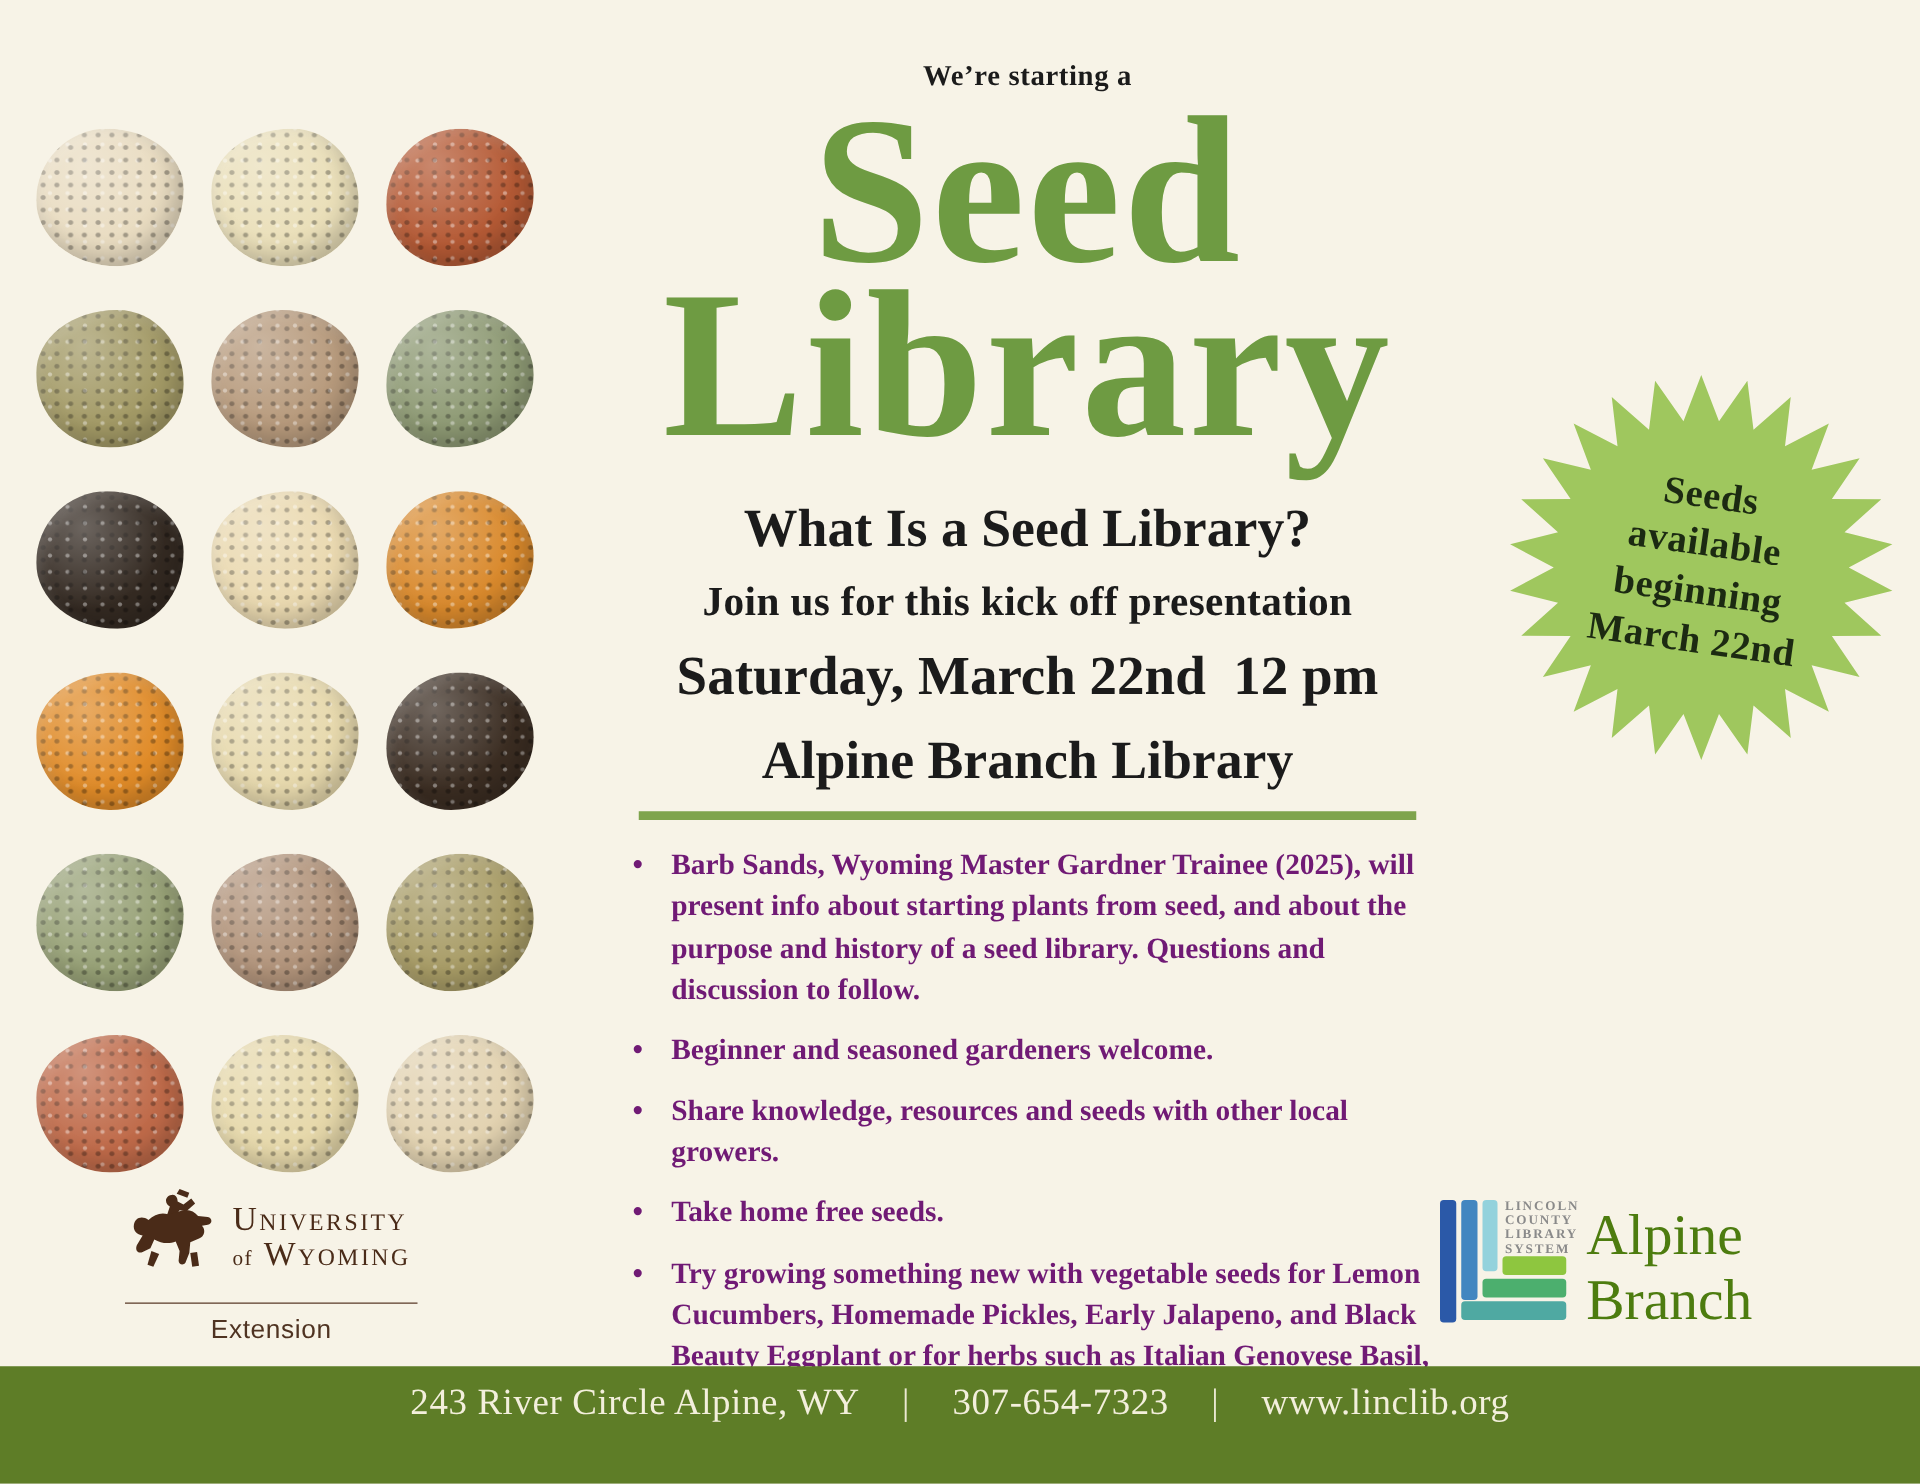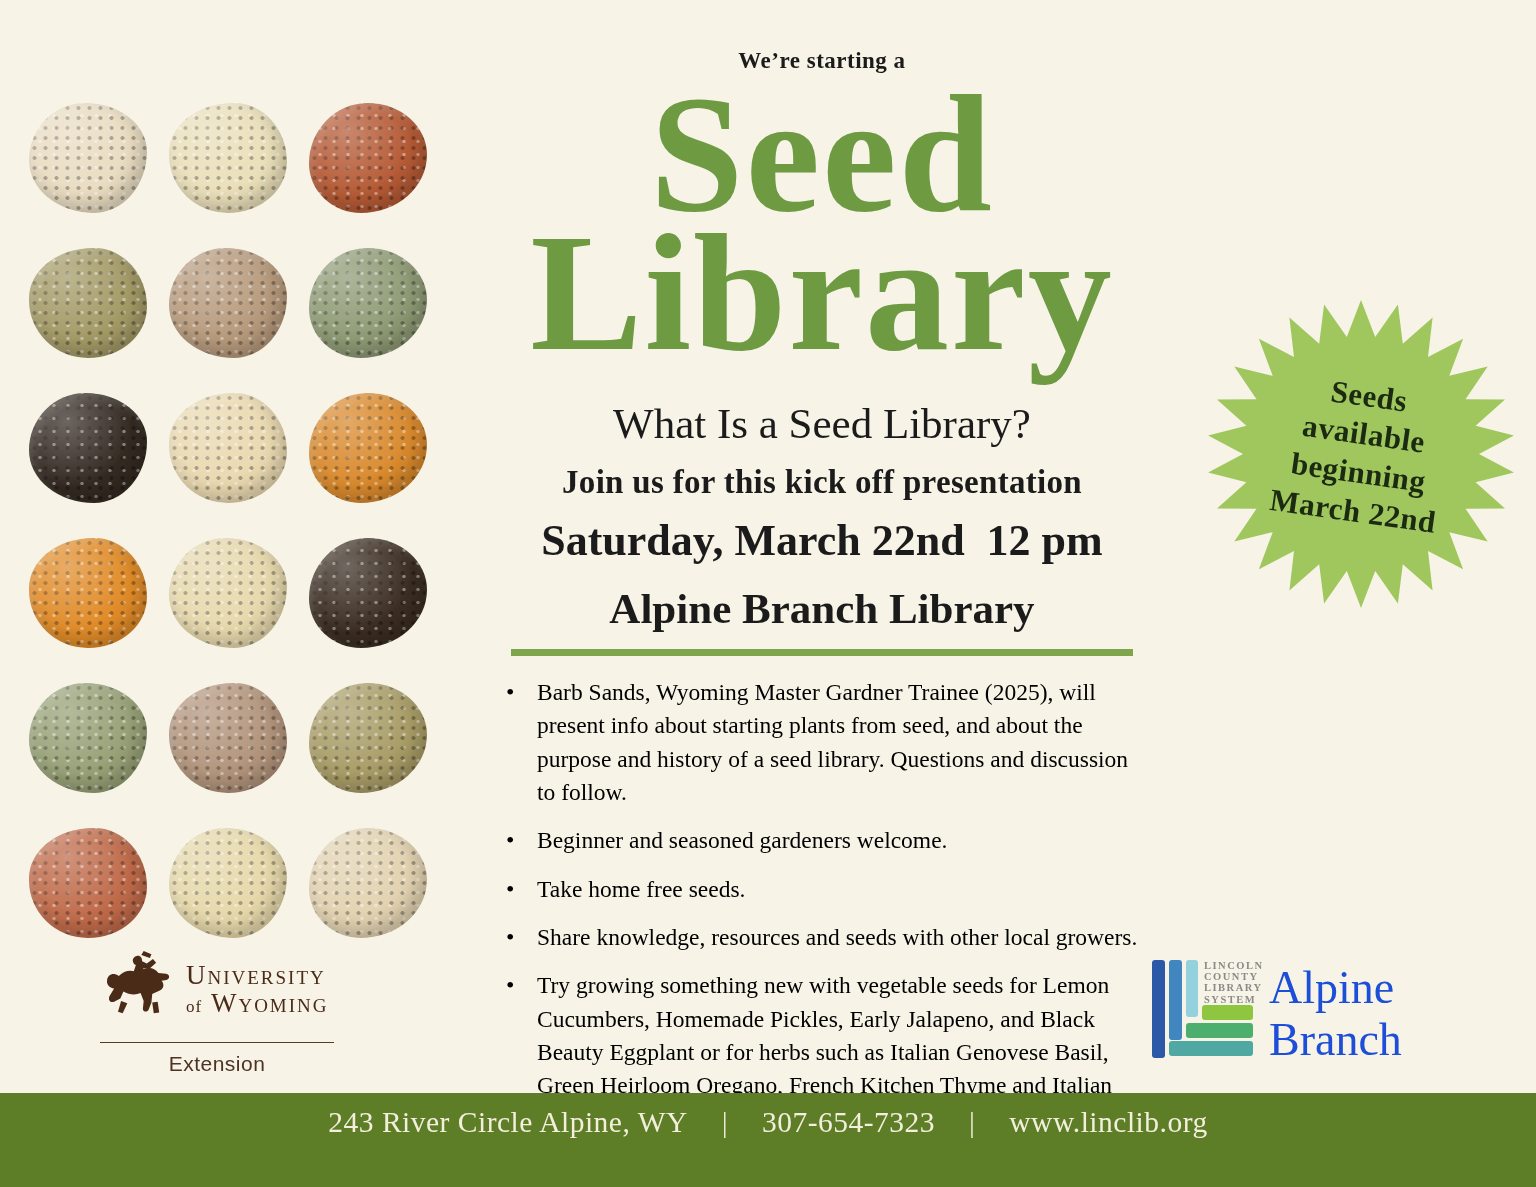--- a/index.html
+++ b/index.html
@@ -36,32 +36,32 @@
   .content{
     position:absolute; left:460px; top:0; width:724px; text-align:center; color:#1b1b1b;
   }
   .kicker{
     margin-top:48px; font-size:23px; font-weight:bold; letter-spacing:.5px;
   }
   .big-title{
     font-weight:bold; color:#6e9b42; font-size:168px; line-height:.83;
     margin-top:10px; letter-spacing:2px;
   }
-  .question{ margin-top:36px; font-size:43px; font-weight:normal;}
+  .question{ margin-top:36px; font-size:43px; font-weight:bold;}
   .subtitle{ margin-top:16px; font-size:33px; font-weight:bold; letter-spacing:.3px;}
   .datetime{ margin-top:14px; font-size:44px; font-weight:bold; white-space:pre-wrap;}
   .location{ margin-top:18px; font-size:43px; font-weight:bold;}
   .divider{
     margin:16px auto 0 auto; width:622px; height:7px; background:#7ea44c; border:none;
   }
 
   
   .bullets{
     margin:20px 0 0 40px; padding:0; list-style:none; text-align:left;
-    width:648px; font-size:23.5px; font-weight:normal; line-height:1.42; color:#000000;
+    width:648px; font-size:23.5px; font-weight:bold; line-height:1.42; color:#701a75;
   }
   .bullets li{ position:relative; padding-left:37px; margin-bottom:15px;}
   .bullets li::before{
     content:"•"; position:absolute; left:6px; top:-1px; font-size:24px;
   }
 
   
   .badge{ position:absolute; left:1205px; top:298px; width:312px; height:312px;}
   .badge svg{ position:absolute; left:0; top:0;}
   .badge-text{
@@ -94,21 +94,21 @@
   .bar-v1{ left:0;   top:0; width:13px; height:98px;}
   .bar-v2{ left:17px; top:0; width:13px; height:80px;}
   .bar-v3{ left:34px; top:0; width:12px; height:57px;}
   .bar-h1{ left:50px; top:45px; width:51px; height:15px;}
   .bar-h2{ left:34px; top:63px; width:67px; height:15px;}
   .bar-h3{ left:17px; top:81px; width:84px; height:15px;}
   .lib-system{
     position:absolute; left:52px; top:0; width:52px;
     font-size:10.5px; font-weight:bold; color:#8a8a8a; letter-spacing:1.5px; line-height:1.07;
   }
-  .lib-branch{ font-size:46px; color:#1d4ed8; line-height:1.12; padding-top:2px;}
+  .lib-branch{ font-size:46px; color:#4d7c0f; line-height:1.12; padding-top:2px;}
 
   
   .footer{
     position:absolute; left:0; bottom:0; width:100%; height:94px;
     background:#5e7d27; color:#f3efdc;
   }
   .footer-line{
     margin-top:13px; text-align:center; font-size:29.5px; letter-spacing:.5px;
   }
   .footer-line .seg{ margin:0 10px;}
@@ -147,22 +147,22 @@
       <div>Library</div>
     </div>
     <div class="question">What Is a Seed Library?</div>
     <div class="subtitle">Join us for this kick off presentation</div>
     <div class="datetime">Saturday, March 22nd  12 pm</div>
     <div class="location">Alpine Branch Library</div>
     <hr class="divider">
     <ul class="bullets">
         <li>Barb Sands, Wyoming Master Gardner Trainee (2025), will present info about starting plants from seed, and about the purpose and history of a seed library.  Questions and discussion to follow.</li>
         <li>Beginner and seasoned gardeners welcome.</li>
+        <li>Share knowledge, resources and seeds with other local growers.</li>
         <li>Take home free seeds.</li>
-        <li>Share knowledge, resources and seeds with other local growers.</li>
         <li>Try growing something new with vegetable seeds for Lemon Cucumbers, Homemade Pickles, Early Jalapeno, and Black Beauty Eggplant or for herbs such as Italian Genovese Basil, Green Heirloom Oregano, French Kitchen Thyme and Italian Aromatic Sage!</li>
       </ul>
   </div>
 
   <div class="badge">
     <svg width="312" height="312" viewBox="0 0 312 312">
       <polygon points="156.0,2.0 170.2,38.9 192.9,6.5 197.8,45.7 227.6,19.6 223.0,58.9 258.1,40.7 244.3,77.8 282.7,68.5 260.5,101.2 300.0,101.4 270.6,127.8 308.9,137.4 274.0,156.0 308.9,174.6 270.6,184.2 300.0,210.6 260.5,210.8 282.7,243.5 244.3,234.2 258.1,271.3 223.0,253.1 227.6,292.4 197.8,266.3 192.9,305.5 170.2,273.1 156.0,310.0 141.8,273.1 119.1,305.5 114.2,266.3 84.4,292.4 89.0,253.1 53.9,271.3 67.7,234.2 29.3,243.5 51.5,210.8 12.0,210.6 41.4,184.2 3.1,174.6 38.0,156.0 3.1,137.4 41.4,127.8 12.0,101.4 51.5,101.2 29.3,68.5 67.7,77.8 53.9,40.7 89.0,58.9 84.4,19.6 114.2,45.7 119.1,6.5 141.8,38.9" fill="#9fc75e"></polygon>
     </svg>
     <div class="badge-text">Seeds
 available

